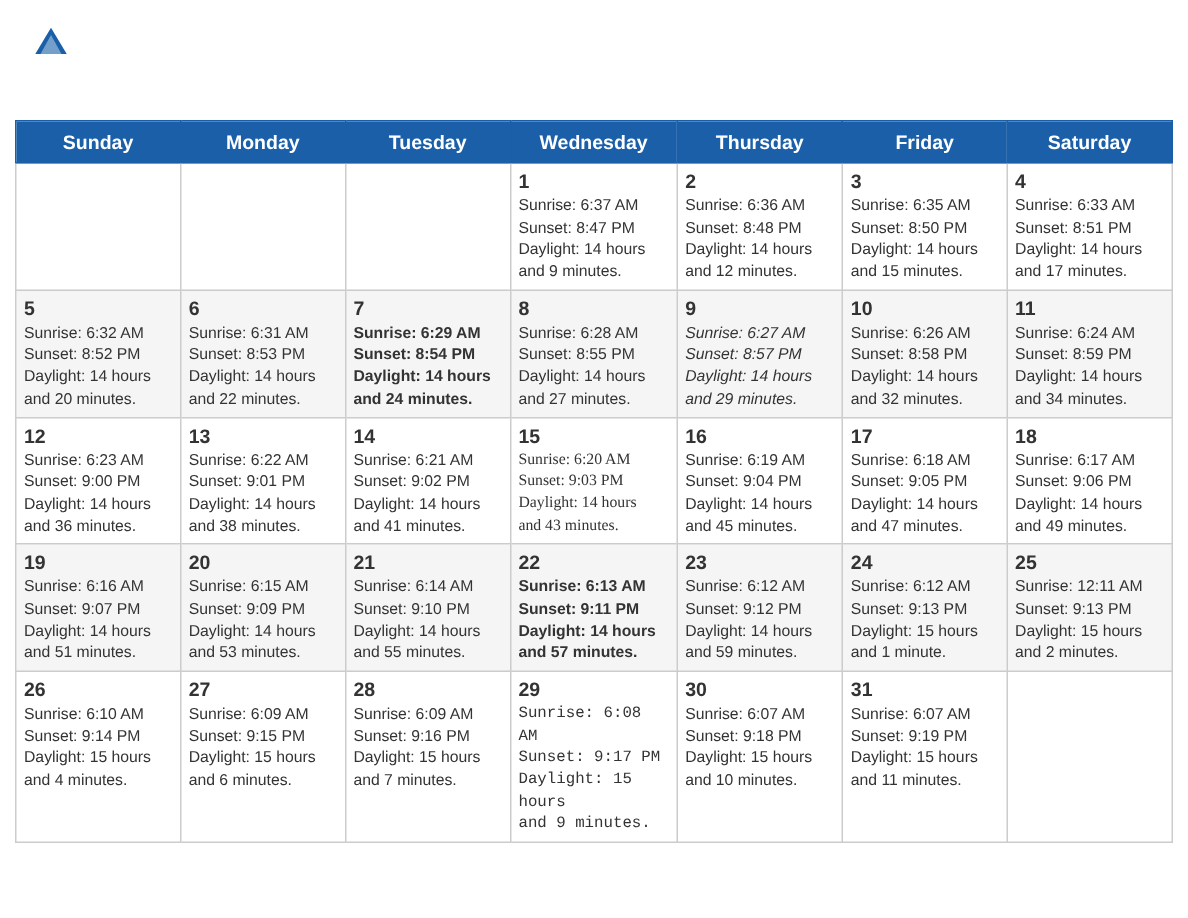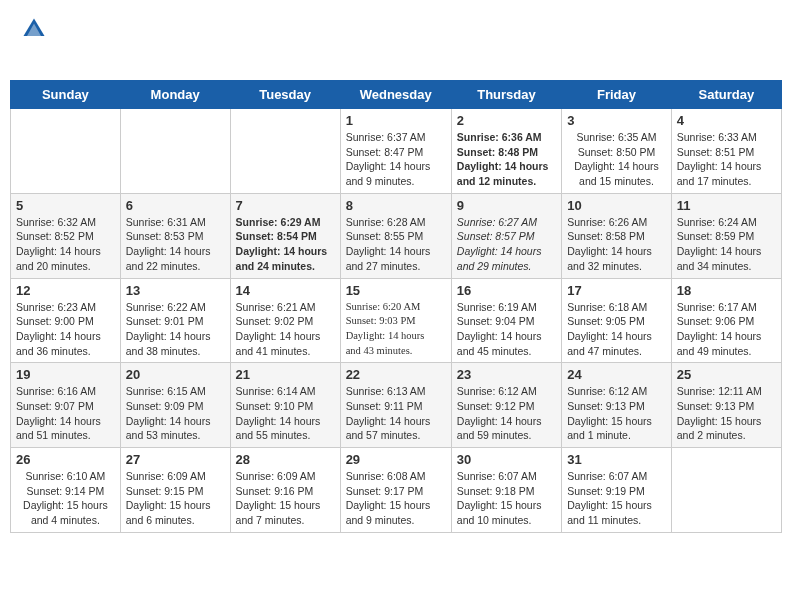--- a/index.html
+++ b/index.html
@@ -132,28 +132,28 @@
         <td class="empty-cell"></td>
         <td>
           <span class="day-number">1</span>
           <div class="day-info" style="white-space: pre-line;">Sunrise: 6:37 AM
 Sunset: 8:47 PM
 Daylight: 14 hours
 and 9 minutes.</div>
         </td>
         <td>
           <span class="day-number">2</span>
-          <div class="day-info" style="white-space: pre-line; font-weight: bold;">Sunrise: 6:36 AM
+          <div class="day-info" style="white-space: pre-line;">Sunrise: 6:36 AM
 Sunset: 8:48 PM
 Daylight: 14 hours
 and 12 minutes.</div>
         </td>
         <td>
           <span class="day-number">3</span>
-          <div class="day-info" style="white-space: pre-line; text-align: center;">Sunrise: 6:35 AM
+          <div class="day-info" style="white-space: pre-line;">Sunrise: 6:35 AM
 Sunset: 8:50 PM
 Daylight: 14 hours
 and 15 minutes.</div>
         </td>
         <td>
           <span class="day-number">4</span>
           <div class="day-info" style="white-space: pre-line;">Sunrise: 6:33 AM
 Sunset: 8:51 PM
 Daylight: 14 hours
 and 17 minutes.</div>
@@ -278,21 +278,21 @@
         </td>
         <td>
           <span class="day-number">21</span>
           <div class="day-info" style="white-space: pre-line;">Sunrise: 6:14 AM
 Sunset: 9:10 PM
 Daylight: 14 hours
 and 55 minutes.</div>
         </td>
         <td>
           <span class="day-number">22</span>
-          <div class="day-info" style="white-space: pre-line;">Sunrise: 6:13 AM
+          <div class="day-info" style="white-space: pre-line; font-weight: bold;">Sunrise: 6:13 AM
 Sunset: 9:11 PM
 Daylight: 14 hours
 and 57 minutes.</div>
         </td>
         <td>
           <span class="day-number">23</span>
           <div class="day-info" style="white-space: pre-line;">Sunrise: 6:12 AM
 Sunset: 9:12 PM
 Daylight: 14 hours
 and 59 minutes.</div>
@@ -308,42 +308,42 @@
           <span class="day-number">25</span>
           <div class="day-info" style="white-space: pre-line;">Sunrise: 12:11 AM
 Sunset: 9:13 PM
 Daylight: 15 hours
 and 2 minutes.</div>
         </td>
       </tr>
       <tr>
         <td>
           <span class="day-number">26</span>
-          <div class="day-info" style="white-space: pre-line; text-align: center;">Sunrise: 6:10 AM
+          <div class="day-info" style="white-space: pre-line;">Sunrise: 6:10 AM
 Sunset: 9:14 PM
 Daylight: 15 hours
 and 4 minutes.</div>
         </td>
         <td>
           <span class="day-number">27</span>
           <div class="day-info" style="white-space: pre-line;">Sunrise: 6:09 AM
 Sunset: 9:15 PM
 Daylight: 15 hours
 and 6 minutes.</div>
         </td>
         <td>
           <span class="day-number">28</span>
           <div class="day-info" style="white-space: pre-line;">Sunrise: 6:09 AM
 Sunset: 9:16 PM
 Daylight: 15 hours
 and 7 minutes.</div>
         </td>
         <td>
           <span class="day-number">29</span>
-          <div class="day-info" style="white-space: pre-line;">Sunrise: 6:08 AM
+          <div class="day-info" style="white-space: pre-line; font-family: Liberation Mono, monospace;">Sunrise: 6:08 AM
 Sunset: 9:17 PM
 Daylight: 15 hours
 and 9 minutes.</div>
         </td>
         <td>
           <span class="day-number">30</span>
           <div class="day-info" style="white-space: pre-line;">Sunrise: 6:07 AM
 Sunset: 9:18 PM
 Daylight: 15 hours
 and 10 minutes.</div>

